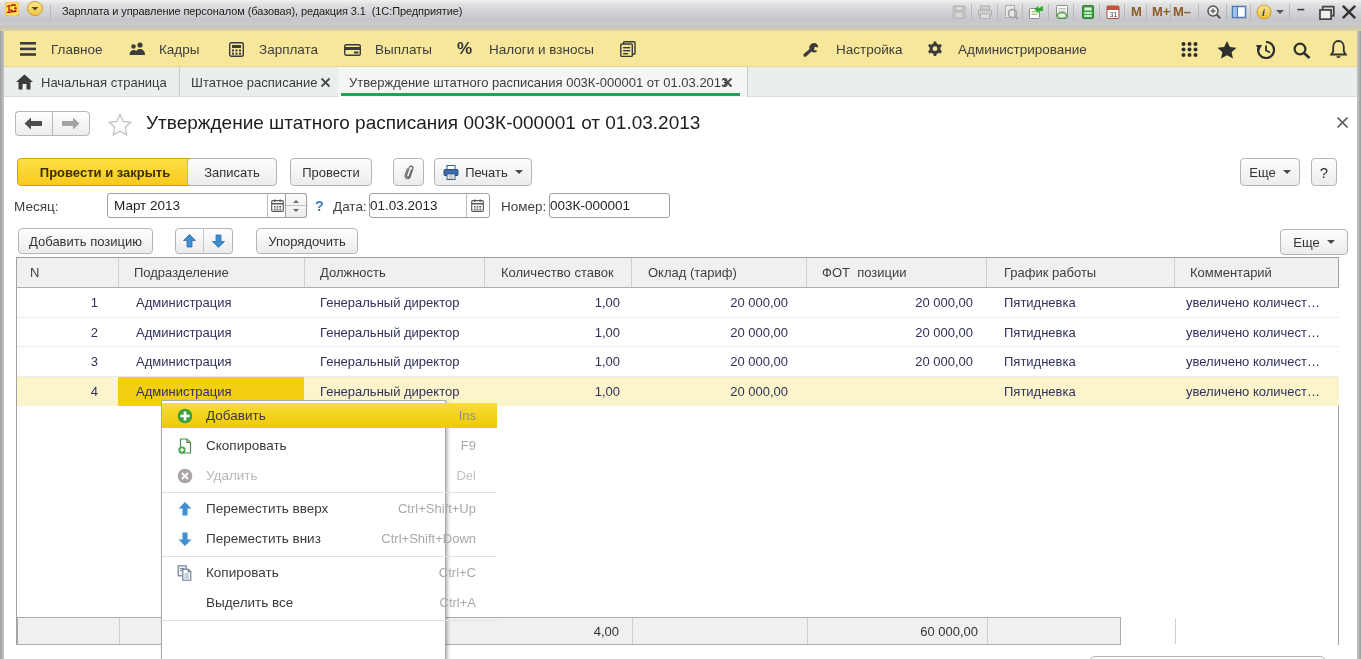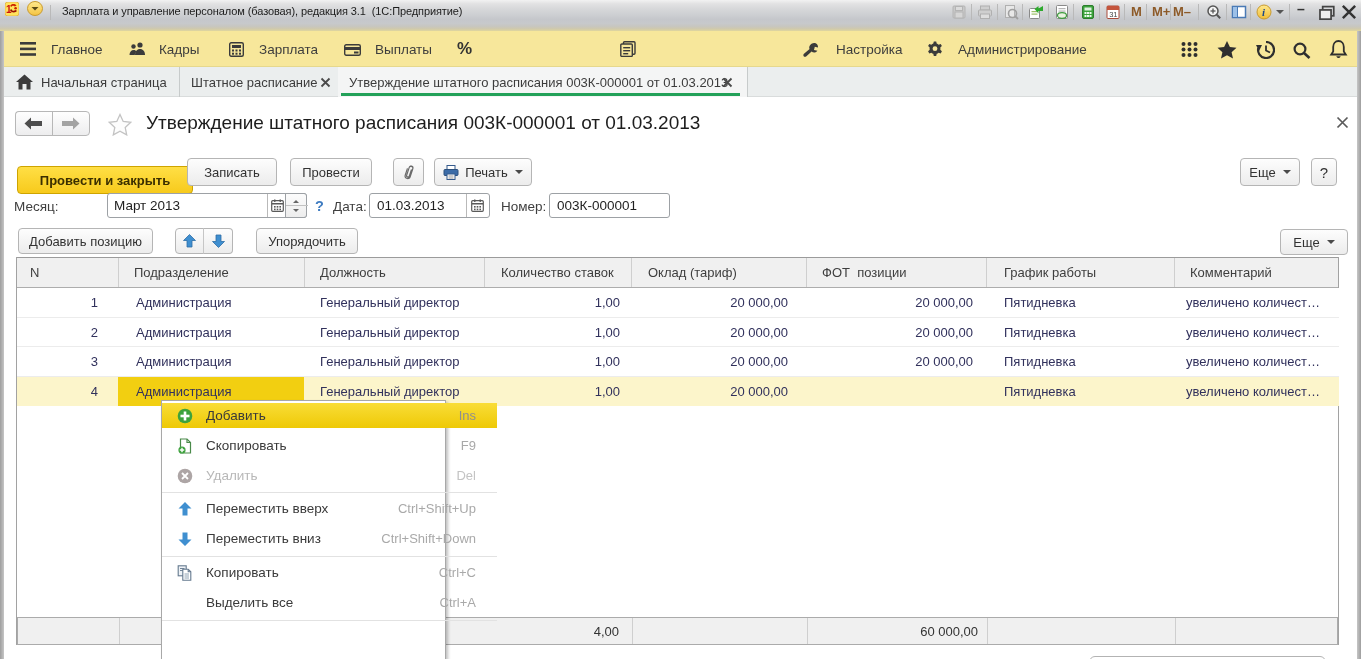--- a/index.html
+++ b/index.html
@@ -24,26 +24,26 @@
 #lframe{left:0;top:31px;width:4px;height:628px;background:linear-gradient(90deg,#9e9e9e,#c6c6c6);}
 #rframe{left:1357px;top:31px;width:4px;height:628px;background:linear-gradient(90deg,#c6c6c6,#9e9e9e);}
 
 .navbtn{position:absolute;top:111px;width:38px;height:25px;background:linear-gradient(180deg,#fefefe,#ededee);border:1px solid #b7b7b7;}
 #formtitle{left:146px;top:112px;font-size:19px;color:#1d1d1d;white-space:nowrap;}
 
 .btn{position:absolute;height:28px;background:linear-gradient(180deg,#fdfdfd,#ececec);border:1px solid #b5b5b5;border-radius:4px;
  font-size:13px;color:#323232;display:flex;align-items:center;justify-content:center;font-family:"Liberation Sans",sans-serif;}
 .btn2{position:absolute;height:26px;background:linear-gradient(180deg,#fdfdfd,#ececec);border:1px solid #b5b5b5;border-radius:4px;
  font-size:13px;color:#323232;display:flex;align-items:center;justify-content:center;}
-#mainbtn{left:17px;top:166px;width:176px;background:linear-gradient(180deg,#ffdf45,#f7ca1c);border:1px solid #ceA400;font-weight:bold;color:#3b2f00;}
+#mainbtn{left:17px;top:158px;width:176px;background:linear-gradient(180deg,#ffdf45,#f7ca1c);border:1px solid #ceA400;font-weight:bold;color:#3b2f00;}
 .caret{display:inline-block;width:0;height:0;border-left:4px solid transparent;border-right:4px solid transparent;border-top:4px solid #4a4a4a;margin-left:7px;}
 
 .flabel{position:absolute;top:199px;font-size:13.5px;color:#3f3f3f;}
 .finput{position:absolute;top:193px;height:25px;border:1px solid #9da1a5;border-radius:3px;background:#fff;
- font-size:13.5px;color:#1f1f1f;display:flex;align-items:center;padding-left:7px;}
+ font-size:13.5px;color:#1f1f1f;display:flex;align-items:center;}
 .trow{position:absolute;left:17px;width:1322px;height:29px;border-bottom:1px solid #ececec;background:#fff;}
 .tcell{position:absolute;top:0;height:28px;display:flex;align-items:center;font-size:13px;color:#31315c;white-space:nowrap;overflow:hidden;}
 .num{justify-content:flex-end;}
 #totals{left:17px;top:617px;width:1322px;height:28px;background:#f0f0f0;border:1px solid #ababab;}
 .hsep{position:absolute;top:0;width:1px;height:29px;background:#cfcfcf;}
 .htxt{position:absolute;top:0;height:29px;display:flex;align-items:center;font-size:13px;color:#3e3e3e;white-space:nowrap;}
 .ttot{position:absolute;top:0;height:26px;display:flex;align-items:center;font-size:13px;color:#333;}
 #bottomrect{left:1089px;top:656px;width:237px;height:12px;border:1px solid #b3b3b3;border-radius:8px;background:#fff;}
 
 #cmenu{left:161px;top:400px;width:285px;height:259px;background:#fff;border:1px solid #a8a8a8;border-bottom:none;box-shadow:2px 2px 3px rgba(0,0,0,0.25);}
@@ -205,20 +205,21 @@
       </g>
     </svg>
  <div class="mitem" style="left:259px">Зарплата</div>
  <svg class="abs" style="left:344px;top:13px" width="17" height="12" viewBox="0 0 17 12">
       <rect x="0.7" y="0.7" width="15.6" height="10.6" rx="1.5" fill="none" stroke="#3b3b3b" stroke-width="1.4"></rect>
       <rect x="1" y="3" width="15" height="3" fill="#3b3b3b"></rect>
       <rect x="10" y="7.5" width="4.5" height="2" fill="#3b3b3b"></rect>
     </svg>
  <div class="mitem" style="left:375px">Выплаты</div>
  <div class="mitem" style="left:457px;font-size:17px;font-weight:bold;color:#333">%</div>
+ <div class="mitem" style="left:489px">Налоги и взносы</div>
  <svg class="abs" style="left:620px;top:10px" width="16" height="16" viewBox="0 0 16 16">
       <rect x="3.5" y="0.8" width="11.5" height="12.5" rx="1" fill="none" stroke="#3b3b3b" stroke-width="1.4"></rect>
       <rect x="0.8" y="3" width="11.5" height="12.4" rx="1" fill="#f7e79b" stroke="#3b3b3b" stroke-width="1.4"></rect>
       <g fill="#3b3b3b">
         <rect x="3.2" y="6" width="7" height="1.4"></rect>
         <rect x="3.2" y="9" width="7" height="1.4"></rect>
         <rect x="3.2" y="12" width="5" height="1.4"></rect>
       </g>
     </svg>
  <svg class="abs" style="left:803px;top:11px" width="16" height="15" viewBox="0 0 16 15">
@@ -435,21 +436,21 @@
   <div class="abs" style="left:101px;top:0;width:186px;height:29px;background:#f2cf11"></div>
   <div class="tcell num" style="left:0;width:81px">4</div>
   <div class="tcell" style="left:119px">Администрация</div>
   <div class="tcell" style="left:303px">Генеральный директор</div>
   <div class="tcell num" style="left:467px;width:136px">1,00</div>
   <div class="tcell num" style="left:614px;width:157px">20 000,00</div>
   <div class="tcell" style="left:987px">Пятидневка</div>
   <div class="tcell" style="left:1169px;width:151px">увеличено количест…</div>
  </div>
 
- <div class="abs" id="totals" style="left:17px;top:617px;width:1321px;height:28px;background:#f0f0f0;border-top:1px solid #ababab;border-bottom:1px solid #ababab">
+ <div class="abs" id="totals" style="left:17px;top:617px;width:1104px;height:28px;background:#f0f0f0;border-top:1px solid #ababab;border-bottom:1px solid #ababab">
   <div class="hsep" style="left:101px;height:26px"></div>
   <div class="hsep" style="left:614px;height:26px"></div>
   <div class="hsep" style="left:789px;height:26px"></div>
   <div class="hsep" style="left:969px;height:26px"></div>
   <div class="hsep" style="left:1157px;height:26px"></div>
   <div class="ttot num" style="left:467px;width:134px">4,00</div>
   <div class="ttot num" style="left:789px;width:171px">60 000,00</div>
  </div>
  <div class="abs" id="bottomrect"></div>
 </div>

